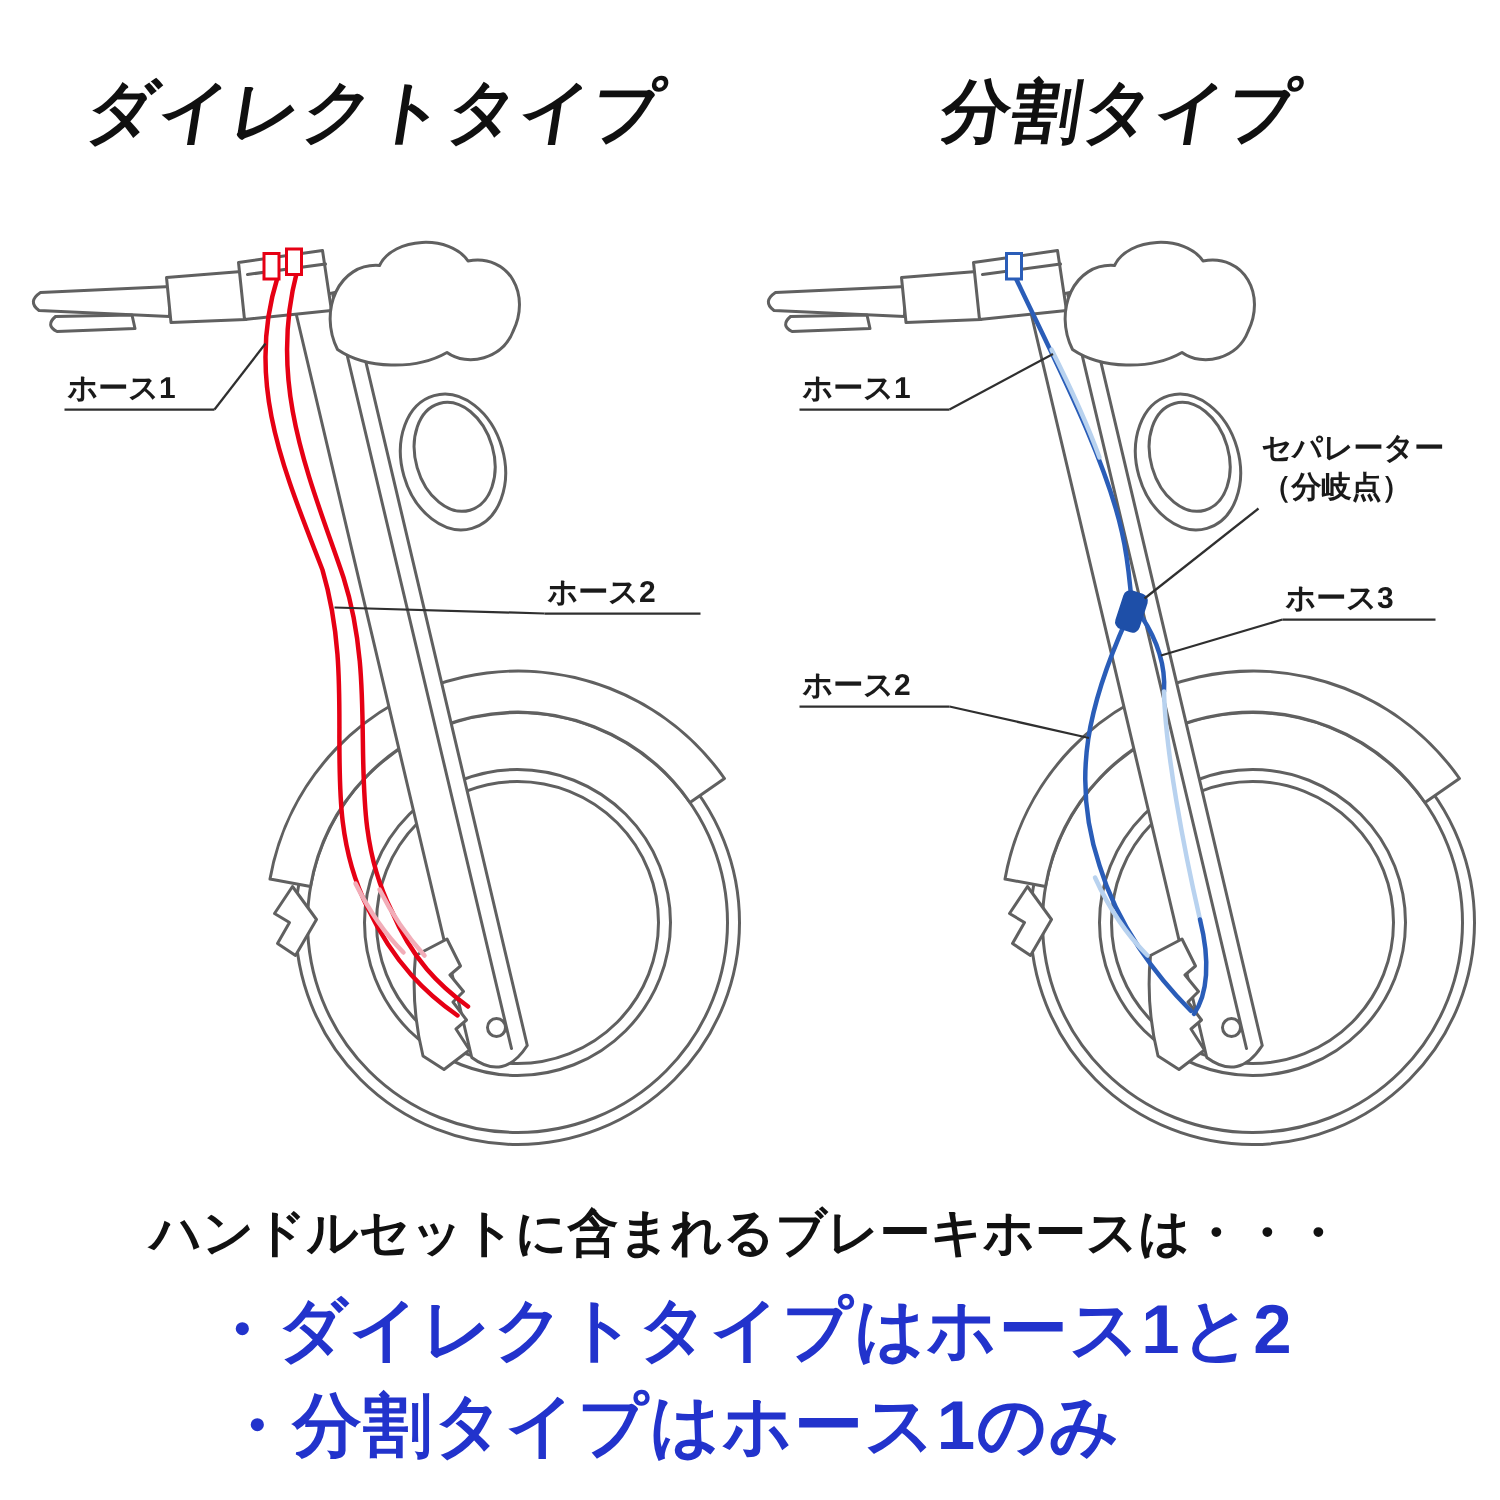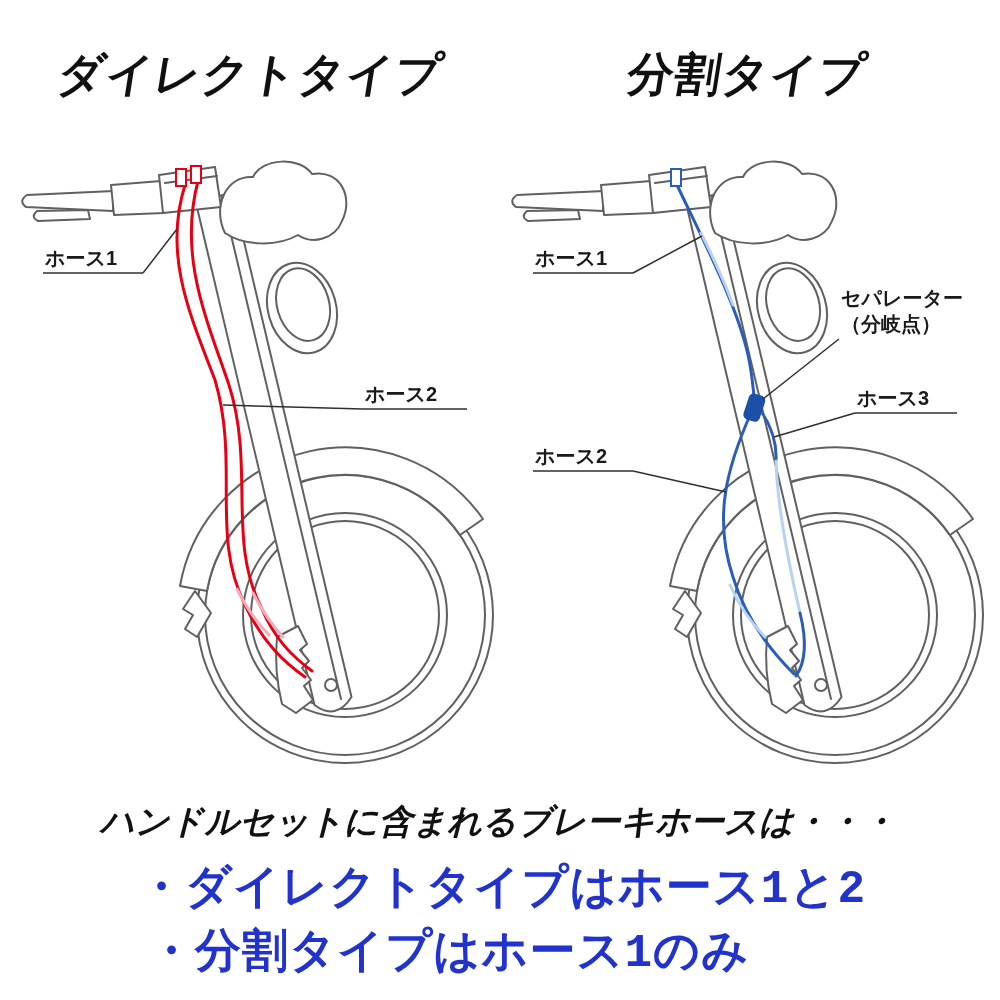--- a/index.html
+++ b/index.html
@@ -13,25 +13,25 @@
     transform:skewX(-9deg);letter-spacing:1px;white-space:nowrap;
   }
   .panel{position:absolute}
   .panel text{
     font-family:"Liberation Sans", sans-serif;
     font-size:20px;font-weight:700;fill:#1a1a1a;
   }
   .leader{stroke:#2f2f2f;stroke-width:1.5;fill:none}
   .intro{
     position:absolute;left:100px;top:799px;
-    font-size:34px;font-weight:900;color:#111111;white-space:nowrap;font-style:italic;
+    font-size:34px;font-weight:900;color:#111111;white-space:nowrap;
   }
   .bullet{
     position:absolute;font-size:46px;font-weight:900;
-    color:#2233cc;white-space:nowrap;letter-spacing:1px;font-family:Liberation Mono, monospace;
+    color:#2233cc;white-space:nowrap;letter-spacing:1px;
   }
   .bullet1{left:138px;top:856px}
   .bullet2{left:148px;top:920px}
 </style>
 </head>
 <body>
 
 <div class="title" style="left:58px;top:44px">ダイレクトタイプ</div>
 <div class="title" style="left:628px;top:44px">分割タイプ</div>
 

